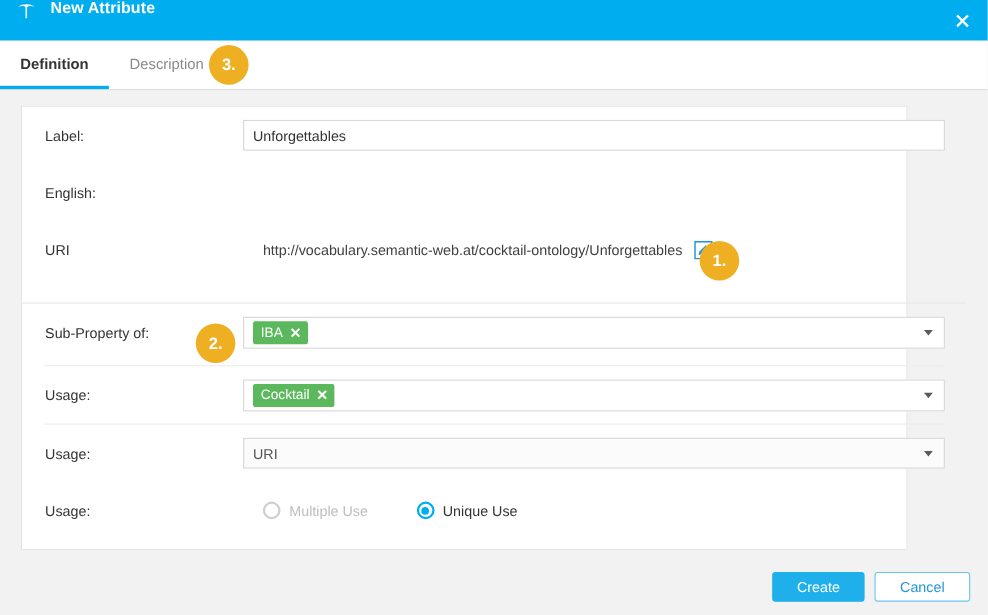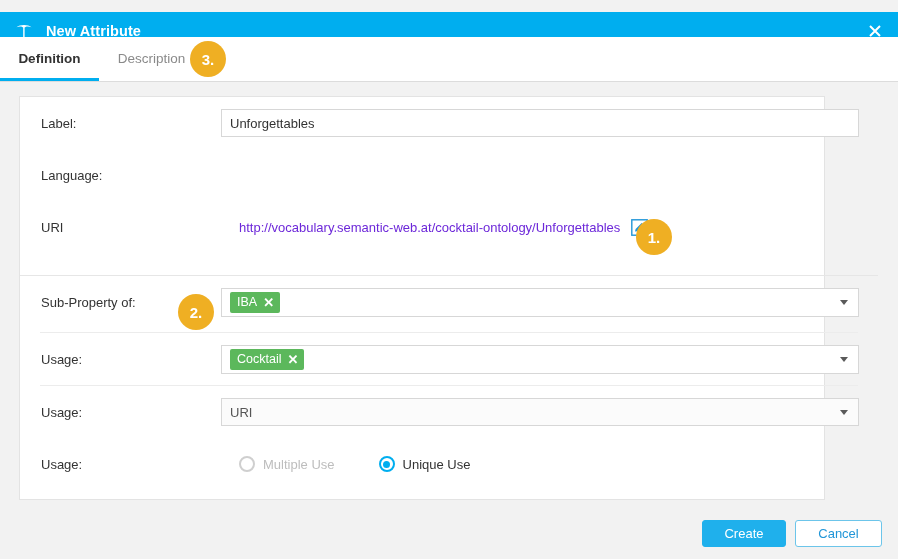--- a/index.html
+++ b/index.html
@@ -24,22 +24,21 @@
   }
 
   
   .titlebar {
     position: absolute;
     left: 0; top: 0;
     width: 898px;
     height: 37px;
     background: #00AEEF;
     display: flex;
-    align-items: center;
-    margin-top: 12px;
+    align-items: flex-start;
   }
   .app-icon {
     width: 20px;
     height: 20px;
     margin-left: 14px;
     margin-right: 12px;
     display: flex;
     align-items: center;
     justify-content: center;
   }
@@ -218,21 +217,21 @@
   }
   .tagbox-caret {
     margin-left: auto;
   }
 
   
   .uri-text {
     position: absolute;
     left: 219px;
     font-size: 13px;
-    color: #6d28d9;
+    color: #404040;
     white-space: nowrap;
   }
   .edit-icon {
     position: absolute;
     left: 611px;
     width: 17px;
     height: 17px;
     cursor: pointer;
   }
 
@@ -357,21 +356,21 @@
   </div>
 
   <div class="card">
 
     <div class="row" style="top:0px;">
       <span class="row-label">Label:</span>
       <input class="field" type="text" value="Unforgettables" style="">
     </div>
 
     <div class="row" style="top:52px;">
-      <span class="row-label">Language:</span>
+      <span class="row-label">English:</span>
     </div>
 
     <div class="row" style="top:104px;">
       <span class="row-label">URI</span>
       <span class="uri-text">http://vocabulary.semantic-web.at/cocktail-ontology/Unforgettables</span>
       <span class="edit-icon">
         <svg width="17" height="17" viewBox="0 0 17 17">
           <rect x="0.8" y="0.8" width="15.4" height="15.4" fill="none" stroke="#2196d8" stroke-width="1.4"></rect>
           <path d="M4 12.6 L4.6 9.9 L10.6 3.9 L13 6.3 L7 12.3 Z" fill="#2196d8"></path>
         </svg>

